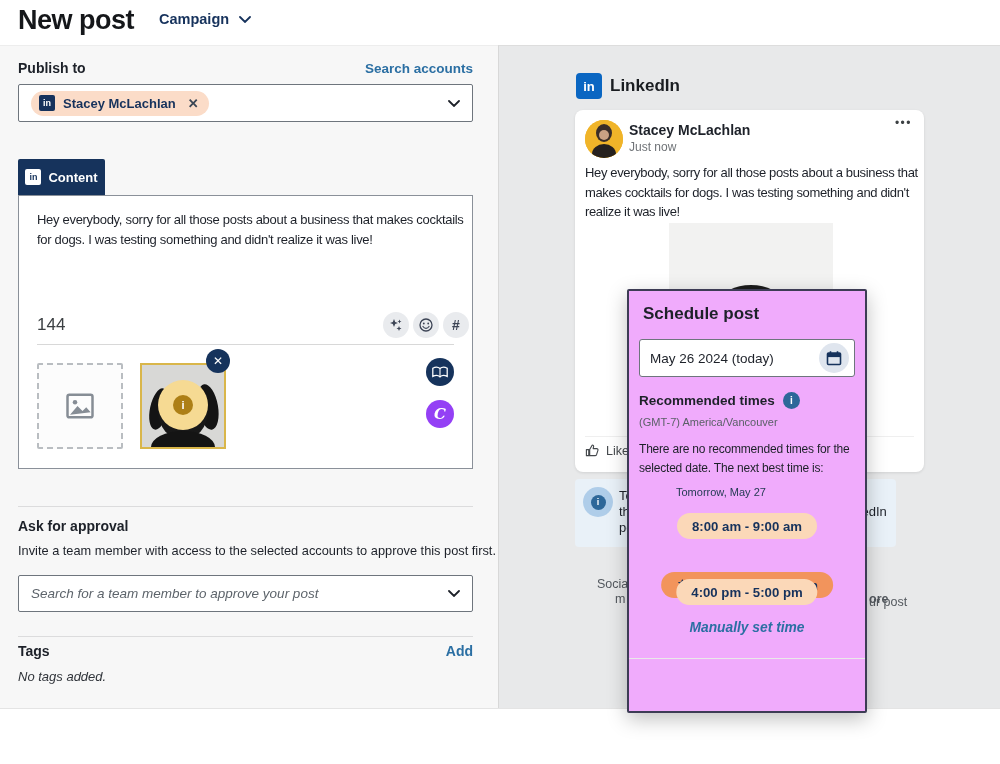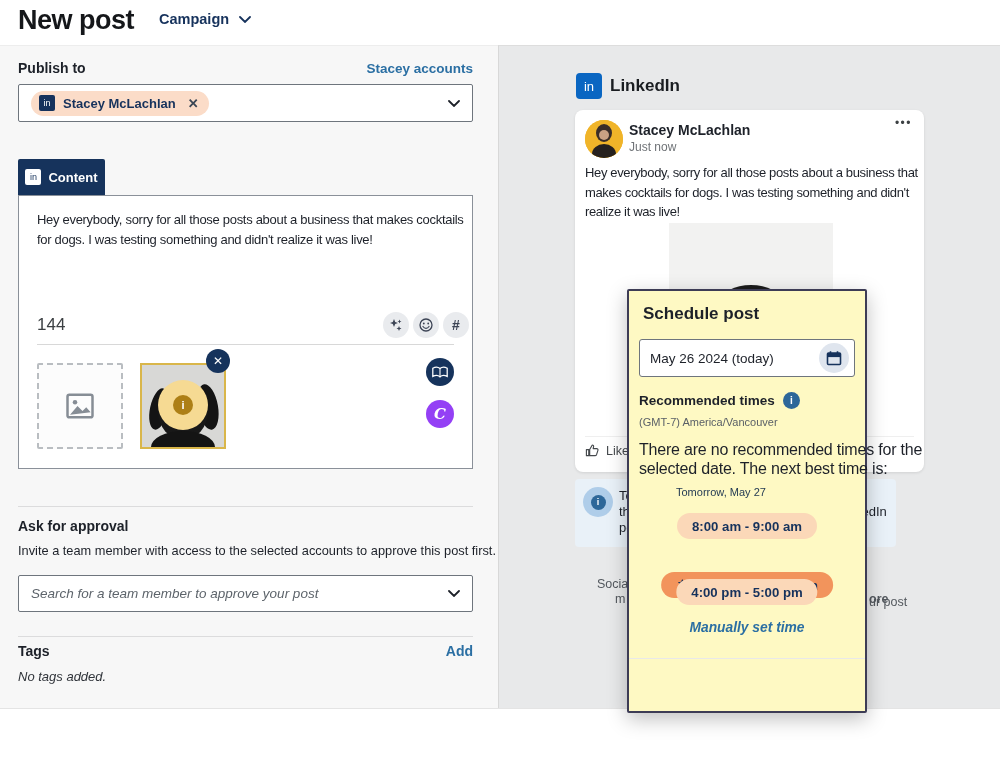--- a/index.html
+++ b/index.html
@@ -17,21 +17,21 @@
   .page-title { left:18px; top:5px; font-size:27px; font-weight:900; letter-spacing:-0.5px; color:#15171a; }
   .campaign { left:159px; top:11px; font-size:14.5px; font-weight:700; color:#16325c; display:flex; align-items:center; gap:10px; cursor:pointer; }
   .chev { width:12px; height:7px; color:#16325c; }
 
   .sec-label { font-size:14px; font-weight:700; color:#1d2129; }
   .link-blue { color:#2b6fa3; font-weight:700; font-size:13.5px; cursor:pointer; }
 
   
   .account-select { left:18px; top:84px; width:455px; height:38px; background:#fff; border:1px solid #6e757d; border-radius:2px; display:flex; align-items:center; padding:0 12px; }
   .account-chip { display:inline-flex; align-items:center; gap:8px; background:#fbdcc8; border-radius:13px; height:25px; padding:0 10px 0 8px; }
-  .in-badge { display:inline-flex; align-items:center; justify-content:center; font-weight:400; border-radius:2px; }
+  .in-badge { display:inline-flex; align-items:center; justify-content:center; font-weight:700; border-radius:2px; }
   .in-navy { width:16px; height:16px; background:#16325c; color:#fff; font-size:9px; }
   .in-white { width:16px; height:16px; background:#fff; color:#16335c; font-size:9px; }
   .in-blue { width:26px; height:26px; background:#0a66c2; color:#fff; font-size:13px; border-radius:4px; }
   .chip-name { font-size:13px; font-weight:700; color:#16325c; }
   .chip-x { font-size:13px; color:#3a4654; font-weight:700; cursor:pointer; margin-left:4px; }
   .select-chev { margin-left:auto; }
 
   
   .content-tab { left:18px; top:159px; width:87px; height:36px; background:#16335c; border-radius:2px 2px 0 0; display:flex; align-items:center; justify-content:center; gap:7px; color:#fff; font-size:13px; font-weight:700; }
   .content-box { left:18px; top:195px; width:455px; height:274px; background:#fff; border:1px solid #8a9099; }
@@ -70,29 +70,29 @@
   .pv-like { left:10px; top:333px; display:flex; align-items:center; gap:6px; font-size:12.5px; color:#44484c; cursor:pointer; }
   .pv-like-divider { left:10px; top:326px; width:329px; height:1px; background:#efefef; }
 
   .info-box { left:76px; top:433px; width:321px; height:68px; background:#e9f1f8; border-radius:4px; }
   .info-outer { left:8px; top:8px; width:30px; height:30px; border-radius:50%; background:#afcde9; display:flex; align-items:center; justify-content:center; }
   .info-i { width:15px; height:15px; border-radius:50%; background:#2d6799; color:#fff; font-size:9px; font-weight:700; display:flex; align-items:center; justify-content:center; }
   .frag { font-size:13px; color:#1d2129; }
   .note-frag { font-size:12.5px; color:#53585e; }
 
   
-  #schedule-modal { left:627px; top:289px; width:240px; height:424px; background:#fef9c3; border:2px solid #3d3c55; border-radius:2px; box-shadow:0 6px 20px rgba(0,0,0,.25); z-index:10; }
+  #schedule-modal { left:627px; top:289px; width:240px; height:424px; background:#f0abfc; border:2px solid #3d3c55; border-radius:2px; box-shadow:0 6px 20px rgba(0,0,0,.25); z-index:10; }
   .modal-title { left:14px; top:13px; font-size:17px; font-weight:700; color:#1d2129; }
   .date-field { left:10px; top:48px; width:216px; height:38px; border:1.5px solid #6e757d; border-radius:3px; background:#fff; display:flex; align-items:center; padding:0 5px 0 10px; }
   .date-value { font-size:13.5px; color:#1d2129; }
   .cal-circle { margin-left:auto; width:30px; height:30px; border-radius:50%; background:#dfe5ee; display:flex; align-items:center; justify-content:center; cursor:pointer; }
   .rec-row { left:10px; top:101px; display:flex; align-items:center; gap:8px; }
   .rec-title { font-size:13.5px; font-weight:700; color:#1d2129; }
   .tz { left:10px; top:125px; font-size:11px; color:#5a6067; }
-  .modal-msg { left:10px; top:149px; font-size:16px; line-height:19px; color:#1d2129; white-space:nowrap; letter-spacing:-0.2px; }
+  .modal-msg { left:10px; top:149px; font-size:12px; line-height:19px; color:#1d2129; white-space:nowrap; letter-spacing:-0.2px; }
   .day-label { left:0; top:195px; width:100%; text-align:left; font-size:11px; color:#243b53;padding-left:47px; }
   .pill { left:50%; transform:translateX(-50%); height:26px; border-radius:13px; background:#fbd8b8; display:flex; align-items:center; gap:6px; padding:0 15px; font-size:13.2px; font-weight:700; color:#16325c; cursor:pointer; white-space:nowrap; }
   .pill.selected { background:#f2945c; }
   .manual-link { left:0; top:329px; width:100%; text-align:center; font-size:13.8px; font-weight:700; color:#2b6fa3; cursor:pointer;font-style:italic; }
   .modal-divider { left:0; top:367px; width:100%; height:1px; background:#e9e9e9; }
   .done-btn { left:10px; top:377px; width:216px; height:29px; background:#cdd4dc; border:none; border-radius:3px; font-family:"Liberation Sans", sans-serif; font-size:14px; font-weight:700; color:#16325c; cursor:pointer; }
 
   
   .save-draft { left:576px; top:726px; font-size:14px; font-weight:700; color:#16325c; cursor:pointer; }
   .sched-time-row { left:672px; top:724px; display:flex; align-items:center; gap:8px; color:#16325c; }
@@ -112,21 +112,21 @@
     <span>Campaign</span>
     <svg class="chev" viewBox="0 0 12 7">
         <path d="M1 1l5 5 5-5" fill="none" stroke="currentColor" stroke-width="1.8" stroke-linecap="round"></path>
       </svg>
   </div>
 </div>
 
 <div id="left-panel" class="abs"></div>
 
 <div class="abs sec-label" style="left:18px; top:60px;">Publish to</div>
-<div class="abs link-blue" style="right:527px; top:61px;">Stacey accounts</div>
+<div class="abs link-blue" style="right:527px; top:61px;">Search accounts</div>
 
 <div class="abs account-select">
   <span class="account-chip">
     <span class="in-badge in-navy">in</span>
     <span class="chip-name">Stacey McLachlan</span>
     <span class="chip-x">✕</span>
   </span>
   <svg class="chev select-chev" viewBox="0 0 12 7">
       <path d="M1 1l5 5 5-5" fill="none" stroke="#1d2129" stroke-width="1.8" stroke-linecap="round"></path>
     </svg>

